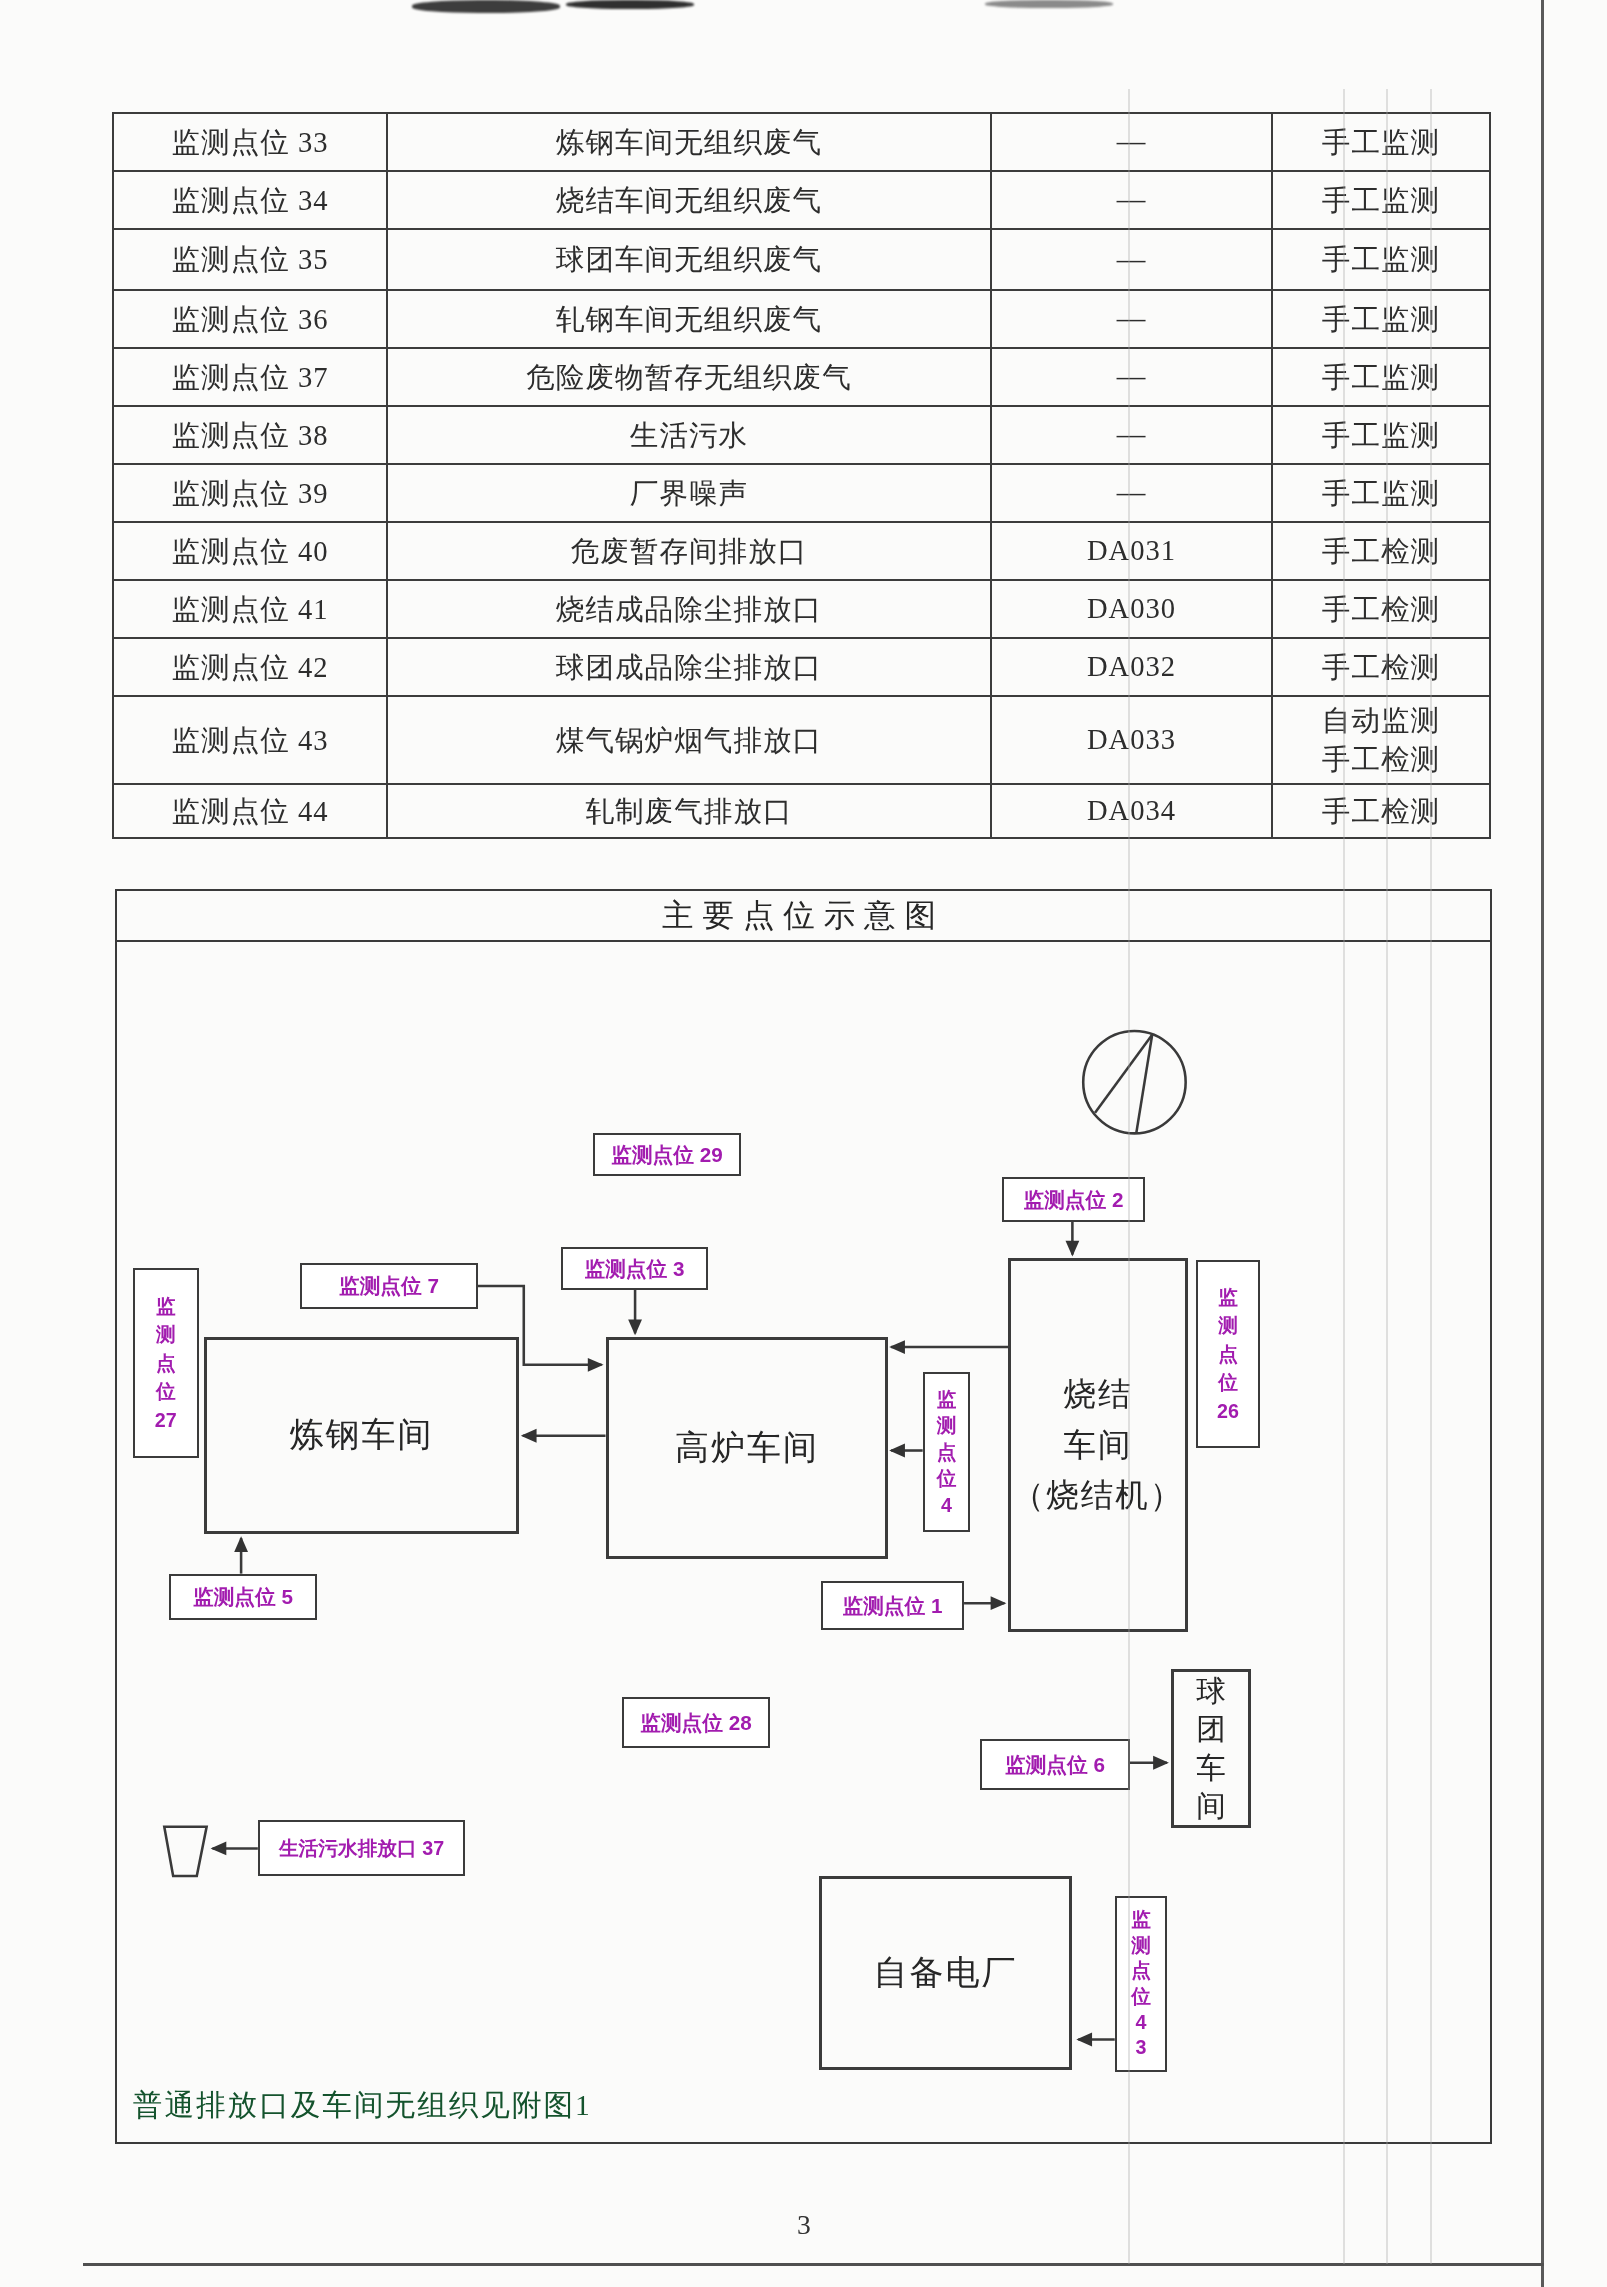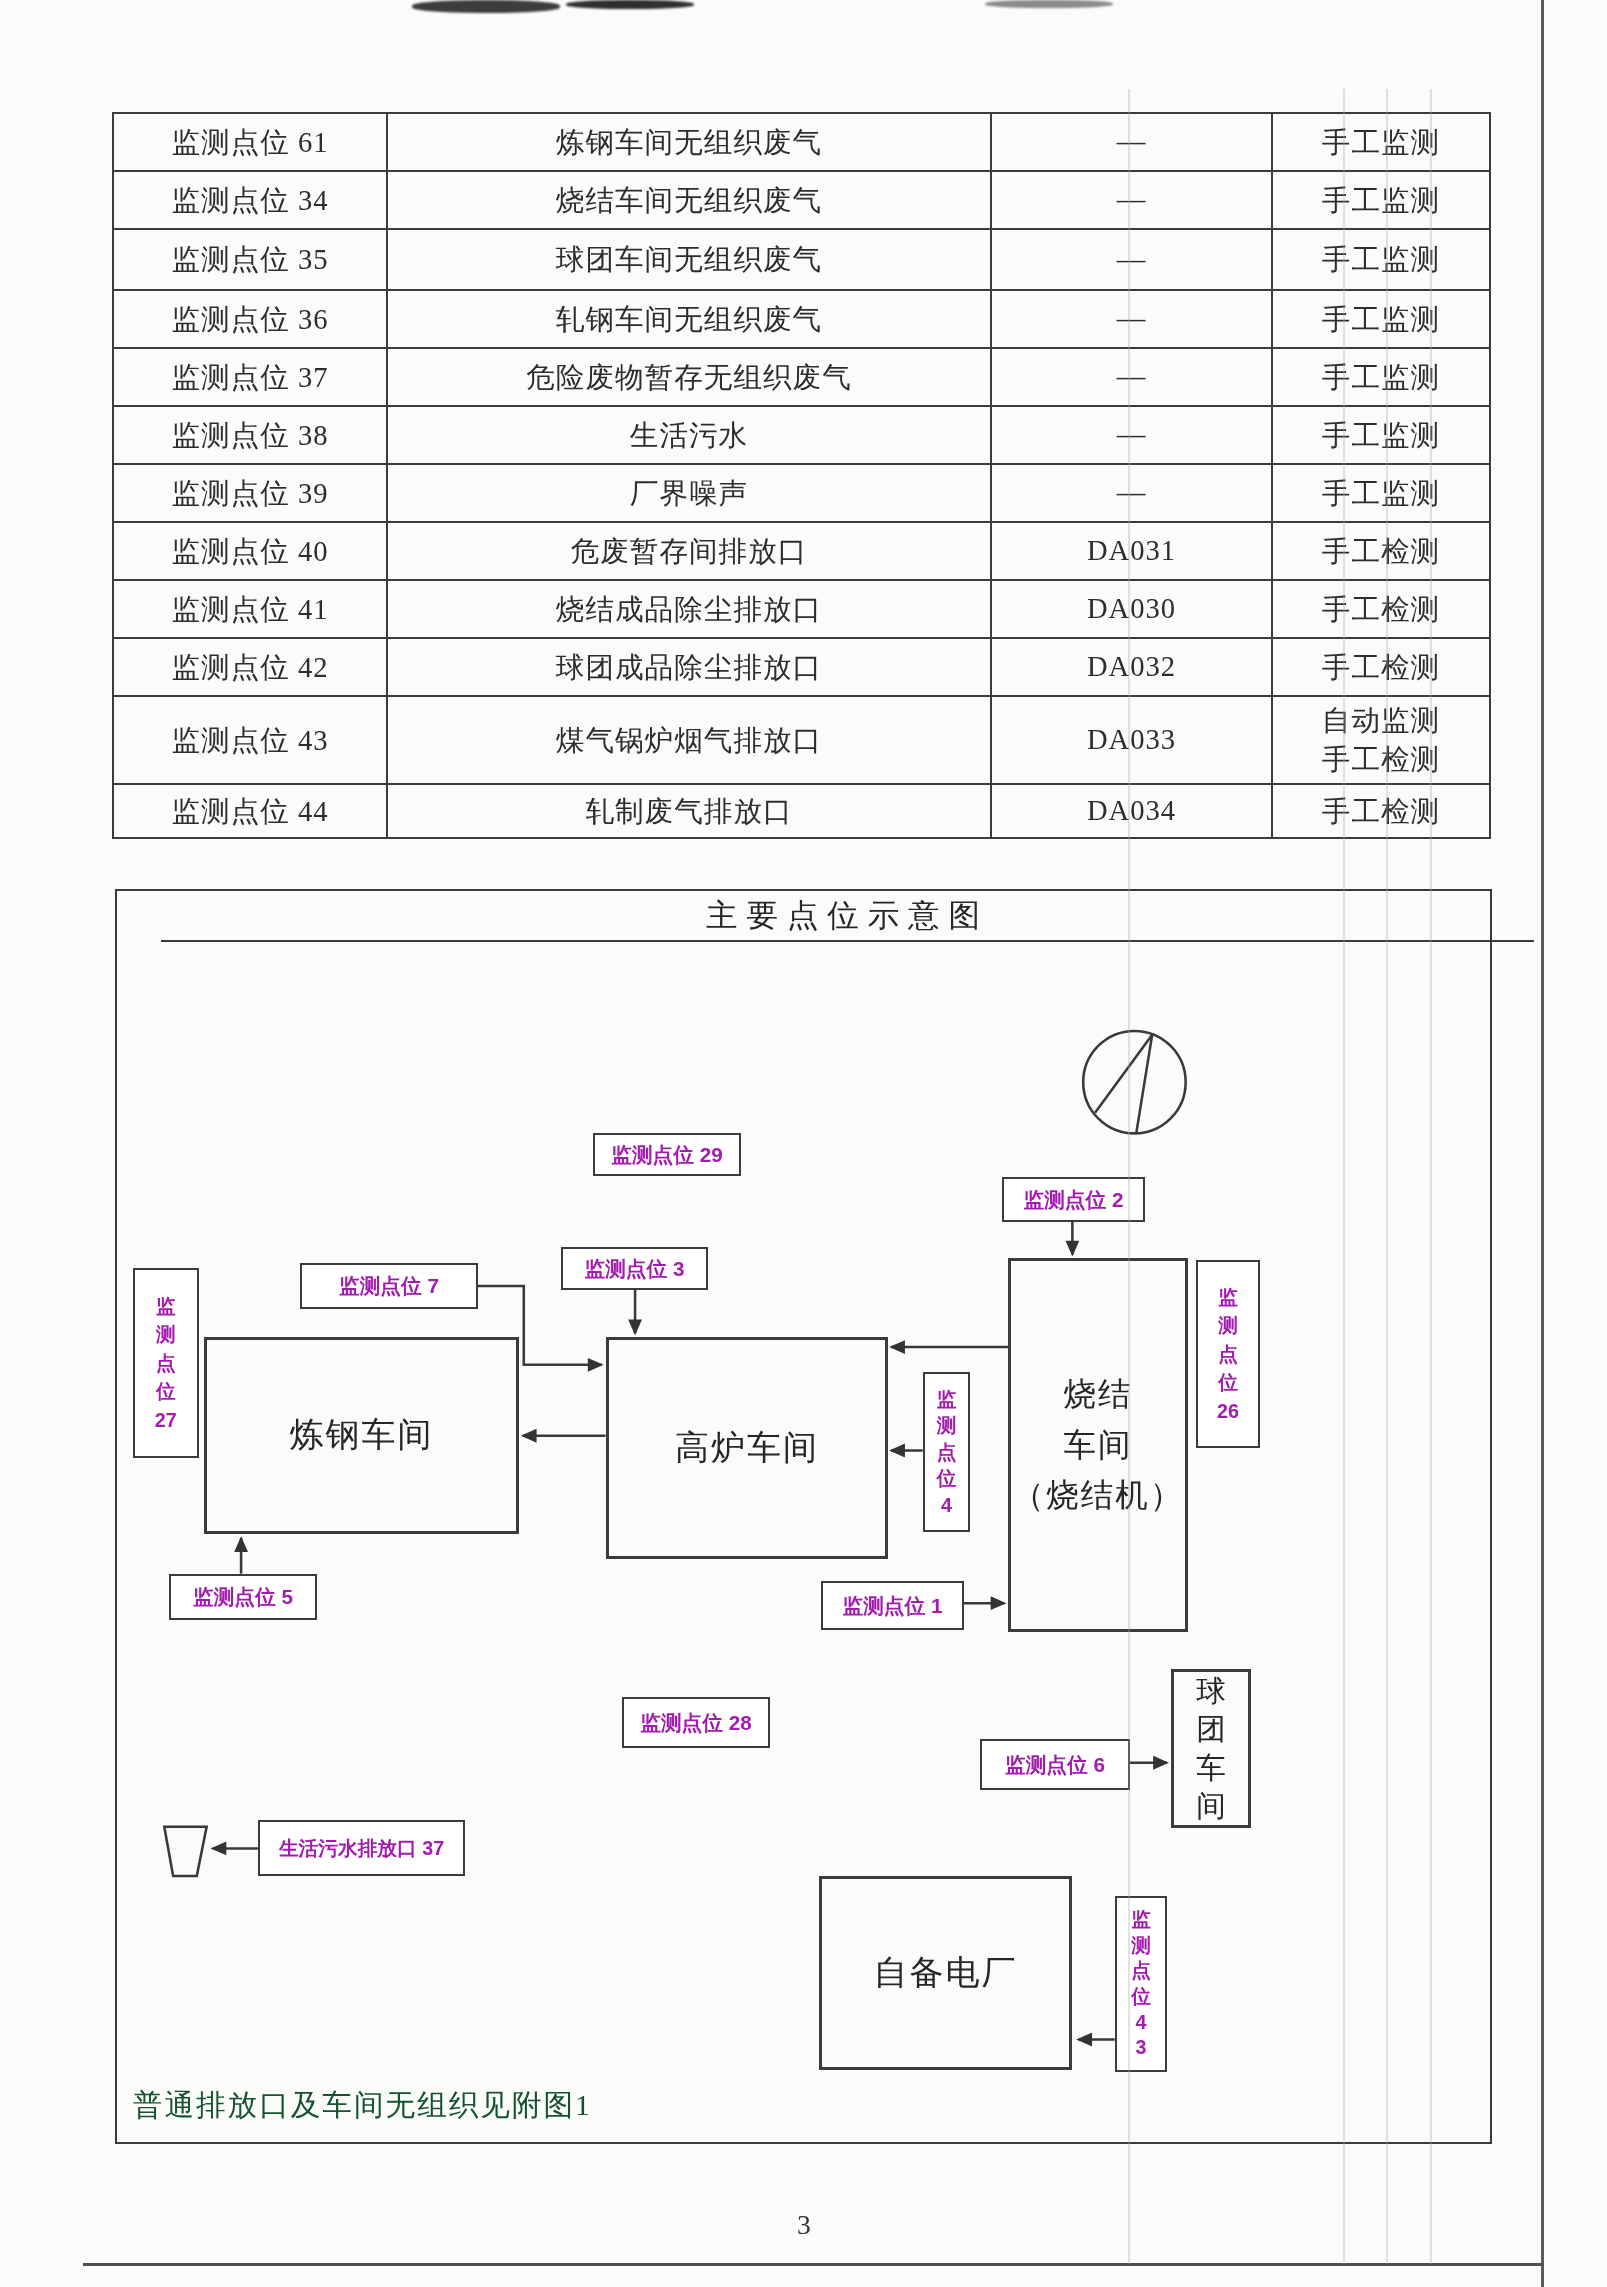--- a/index.html
+++ b/index.html
@@ -26,21 +26,21 @@
   .pre{white-space:pre-line;}
   
   .diagram{
     position:absolute;left:115px;top:889px;width:1373px;height:1251px;
     border:2.5px solid #3a3a3a;background:transparent;
   }
   .diagram-title{
     position:absolute;left:0;top:0;width:100%;height:49px;
     border-bottom:2.5px solid #3a3a3a;
     display:flex;align-items:center;justify-content:center;
-    font-size:31.5px;letter-spacing:8.9px;color:#262626;margin-left:44px;
+    font-size:31.5px;letter-spacing:8.9px;color:#262626;
   }
   .dsvg{position:absolute;left:0;top:0;}
   .lbl{
     position:absolute;background:#fff;border:2.5px solid #3b3b3b;
     display:flex;align-items:center;justify-content:center;
     font-family:Liberation Sans, sans-serif;
     font-weight:bold;font-size:20.7px;color:#a21caf;text-align:center;
     line-height:1.25;box-sizing:border-box;
   }
   .lbl.v{line-height:1.45;font-size:19.7px;}
@@ -65,21 +65,21 @@
 <div class="tbl-wrap">
   <table>
     <colgroup>
       <col style="width:274px">
         <col style="width:604px">
         <col style="width:281px">
         <col style="width:218px">
     </colgroup>
     <tbody>
   <tr>
-    <td>监测点位 61</td>
+    <td>监测点位 33</td>
     <td>炼钢车间无组织废气</td>
     <td>—</td>
     <td class="pre">手工监测</td>
   </tr>
 
   <tr>
     <td>监测点位 34</td>
     <td>烧结车间无组织废气</td>
     <td>—</td>
     <td class="pre">手工监测</td>

